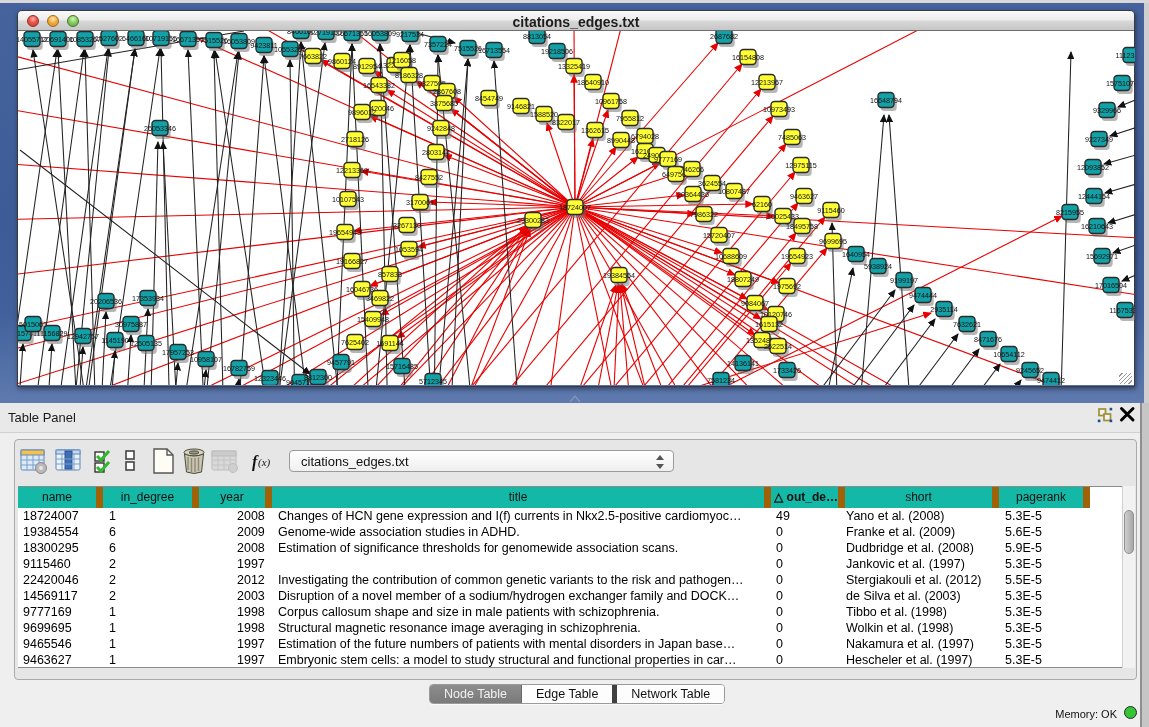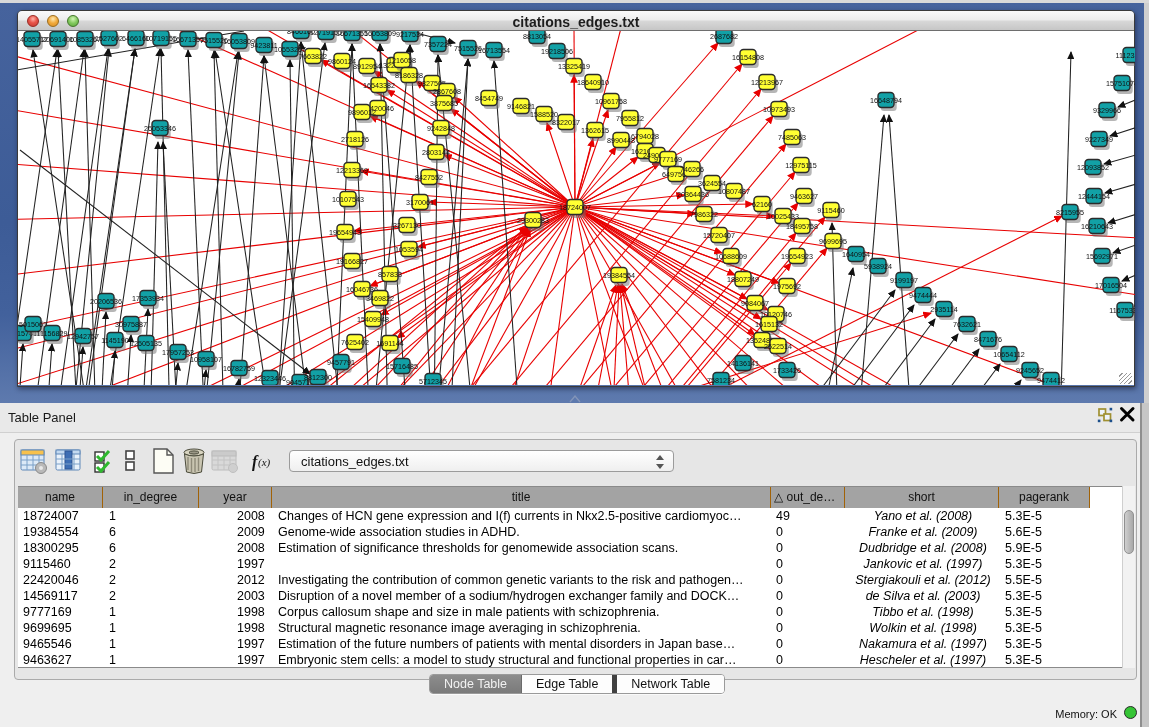--- a/index.html
+++ b/index.html
@@ -30,32 +30,32 @@
   border-bottom:1px solid #d0d0d0;}
 #tphead .t {position:absolute;left:8px;top:7px;font-size:13px;color:#1a1a1a;}
 #panel {position:absolute;left:14px;top:36px;width:1123px;height:241px;background:#e6e6e6;
   border:1px solid #aaa;border-radius:4px;}
 #combo {position:absolute;z-index:6;left:289px;top:47px;width:385px;height:22px;background:linear-gradient(180deg,#ffffff,#efefef);
   border:1px solid #9b9b9b;border-radius:4px;font-size:13px;color:#111;padding:3px 0 0 11px;}
 #combo svg {position:absolute;right:8px;top:3px;}
 #thead {position:absolute;left:3px;top:46px;width:1104px;height:22px;background:#c6e3f2;
   border-top:1px solid #8a8a8a;border-bottom:1px solid #9ab6c4;}
 .th {position:absolute;top:0;height:22px;font-size:12px;color:#111;text-align:center;
-  line-height:21px;border-right:1px solid #a16207;background:#a3a3a3;}
+  line-height:21px;border-right:7px solid #a16207;background:#14b8a6;}
 #rows {position:absolute;left:3px;top:68px;width:1104px;height:160px;background:#fff;
   border-bottom:1px solid #8a8a8a;overflow:hidden;}
 .tr {position:relative;width:100%;height:16px;font-size:12.5px;color:#000;white-space:nowrap;}
 .tr div {position:absolute;top:1px;}
 .c0 {left:5px;} .c1 {left:91px;} .c2 {left:187px;margin-left:32px;} .c3 {left:260px;}
-.c4 {left:758px;} .c5 {left:828px;width:154px;text-align:center;font-style:italic;} .c6 {left:987px;}
+.c4 {left:758px;} .c5 {left:828px;width:154px;text-align:left;} .c6 {left:987px;}
 
 #sb {position:absolute;left:1107px;top:46px;width:13px;height:182px;background:#f2f2f2;border-left:1px solid #cfcfcf;}
 #sbt {position:absolute;left:1px;top:24px;width:10px;height:44px;background:linear-gradient(90deg,#cfcfcf,#a8a8a8);border:1px solid #909090;border-radius:6px;}
 
-#tabs {position:absolute;left:429px;top:271px;height:20px;display:flex;
+#tabs {position:absolute;left:429px;top:281px;height:20px;display:flex;
   border:1px solid #9a9a9a;border-radius:4px;overflow:hidden;background:#fff;
   box-shadow:0 1px 0 rgba(255,255,255,0.7);}
 .tab {height:20px;line-height:19px;font-size:12.5px;padding:0 14px;color:#111;background:#fdfdfd;border-right:5px solid #404040;}
 .tab.sel {background:linear-gradient(180deg,#8d8d8d,#787878);color:#f2f2f2;border-right:1px solid #6a6a6a;}
 
 #status {position:absolute;left:0;top:297px;width:1149px;height:27px;font-size:11px;color:#111;}
 #status .m {position:absolute;right:32px;top:8px;}
 #status .dot {position:absolute;right:12px;top:6px;width:13px;height:13px;border-radius:50%;
   background:#35c435;border:1.5px solid #2a2a2a;}
 #redge {position:absolute;right:0px;top:403px;width:9px;height:324px;background:#c6c6c6;border-left:2px solid #8f8f8f;}
@@ -692,21 +692,21 @@
    <div id="combo">citations_edges.txt<svg width="10" height="16" viewBox="0 0 10 16">
           <path d="M5 1 L9 6 L1 6 z" fill="#555"></path>
           <path d="M5 15 L9 10 L1 10 z" fill="#555"></path>
         </svg></div>
    <div id="panel">
      <div id="thead">
        <div class="th" style="left:0;width:85px;">name</div>
        <div class="th" style="left:85px;width:96px;">in_degree</div>
        <div class="th" style="left:181px;width:73px;">year</div>
        <div class="th" style="left:254px;width:499px;">title</div>
-       <div class="th" style="left:753px;width:74px;text-align:left;padding-left:3px;">△ out_de…</div>
+       <div class="th" style="left:753px;width:74px;text-align:left;padding-left:3px;font-weight:bold;">△ out_de…</div>
        <div class="th" style="left:827px;width:154px;">short</div>
        <div class="th" style="left:981px;width:91px;">pagerank</div>
        <div class="th" style="left:1072px;width:32px;background:#fff;border-right:none;"></div>
      </div>
      <div id="rows">
           <div class="tr">
             <div class="c0">18724007</div>
             <div class="c1">1</div>
             <div class="c2">2008</div>
             <div class="c3">Changes of HCN gene expression and I(f) currents in Nkx2.5‑positive cardiomyoc…</div>

